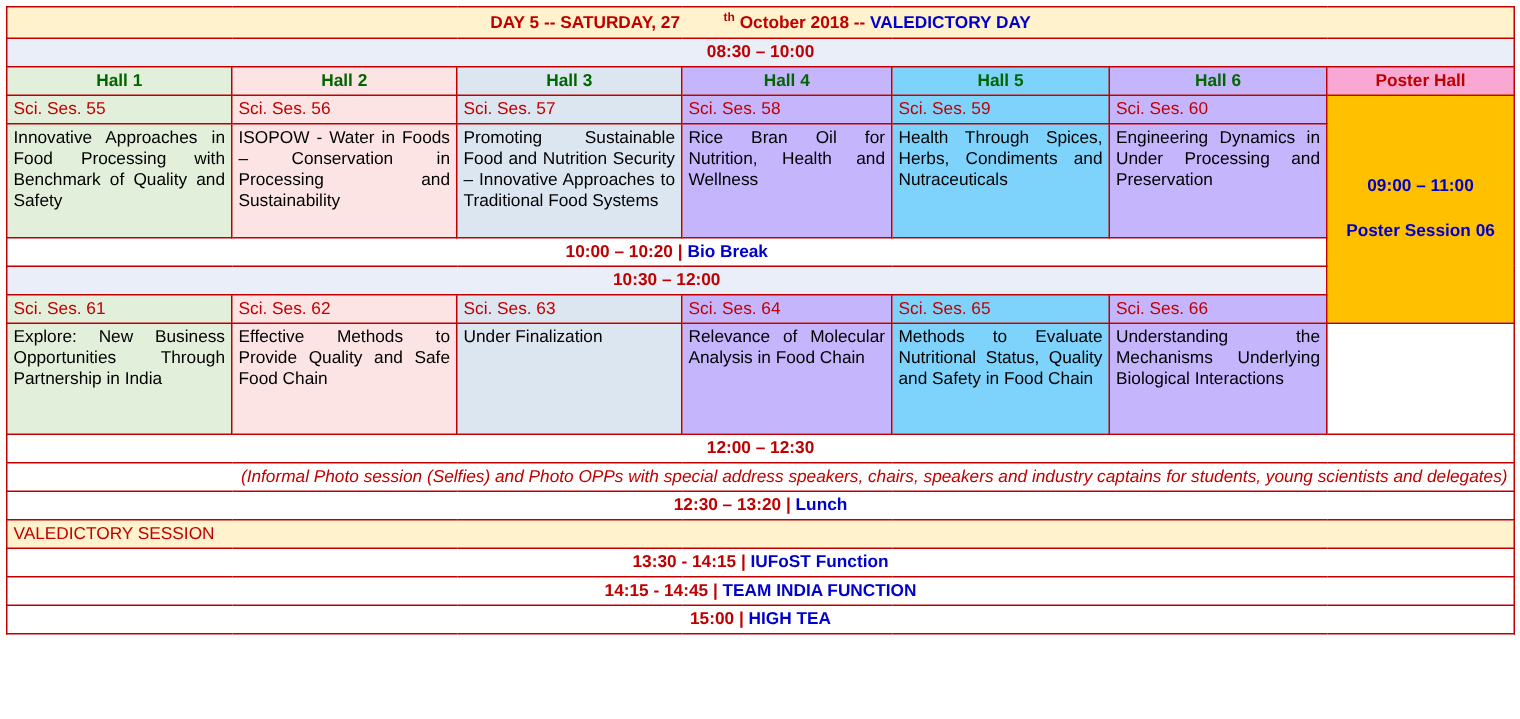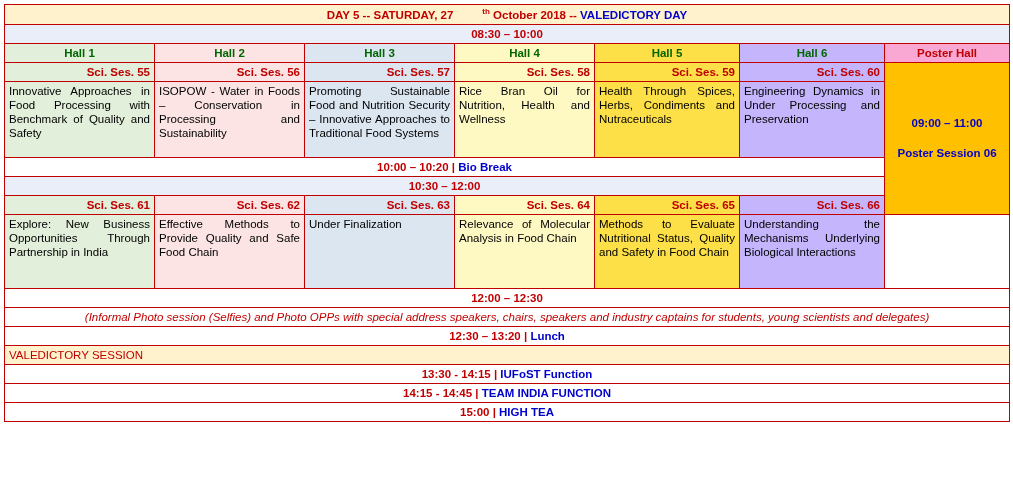--- a/index.html
+++ b/index.html
@@ -25,38 +25,38 @@
   
   .dayhdr{background:#fff2cc;font-size:13px;font-weight:bold;color:#c00000;padding:3px 4px;}
   .dayhdr .blue{color:#0000cc;}
   .dayhdr sup{font-size:8px;padding-left:29px;}
 
   
   .timeband{background:#e9eef8;color:#c00000;font-weight:bold;font-size:12.5px;padding:3px 4px;}
 
   
   .hall{font-weight:bold;font-size:12px;text-align:center;color:#006600;padding:3px 4px;}
-  .ses{font-weight:bold;font-size:11.5px;text-align:right;color:#c00000;padding:2px 4px;}
+  .ses{font-weight:normal;font-size:11.5px;text-align:left;color:#c00000;padding:2px 4px;}
 
   
   .h1{background:#e2efda;}
   .h2{background:#fce4e4;}
   .h3{background:#dce6f1;}
-  .h4{background:#fef9c3;}
-  .h5{background:#fde047;}
+  .h4{background:#c4b5fd;}
+  .h5{background:#7dd3fc;}
   .h6{background:#c4b5fd;}
 
   .posterhall{background:#f9a8d4;font-weight:bold;color:#c00000;font-size:12px;text-align:center;}
   .postercell{background:#ffc000;text-align:center;vertical-align:middle !important;
     font-weight:bold;color:#0000cc;font-size:12px;line-height:1.6;}
 
   .breakrow{color:#c00000;font-weight:bold;font-size:12.5px;text-align:center;padding:4px;}
   .breakrow .blue{color:#0000cc;}
 
-  .photorow{color:#c00000;font-style:italic;font-size:12px;text-align:center;padding:3px 10px;line-height:1.35;margin-left:45px;}
+  .photorow{color:#c00000;font-style:italic;font-size:12px;text-align:right;padding:3px 10px;line-height:1.35;margin-left:45px;}
   .valedhdr{background:#fff2cc;color:#c00000;font-weight:normal;font-size:14px;padding:3px;}
   .valrow{color:#c00000;font-weight:bold;font-size:12.5px;text-align:center;padding:3px;}
   .valrow .blue{color:#0000cc;}
   .sep{color:#c00000;}
 </style>
 </head>
 <body>
 
 <div id="sheet">
 <table class="grid">

